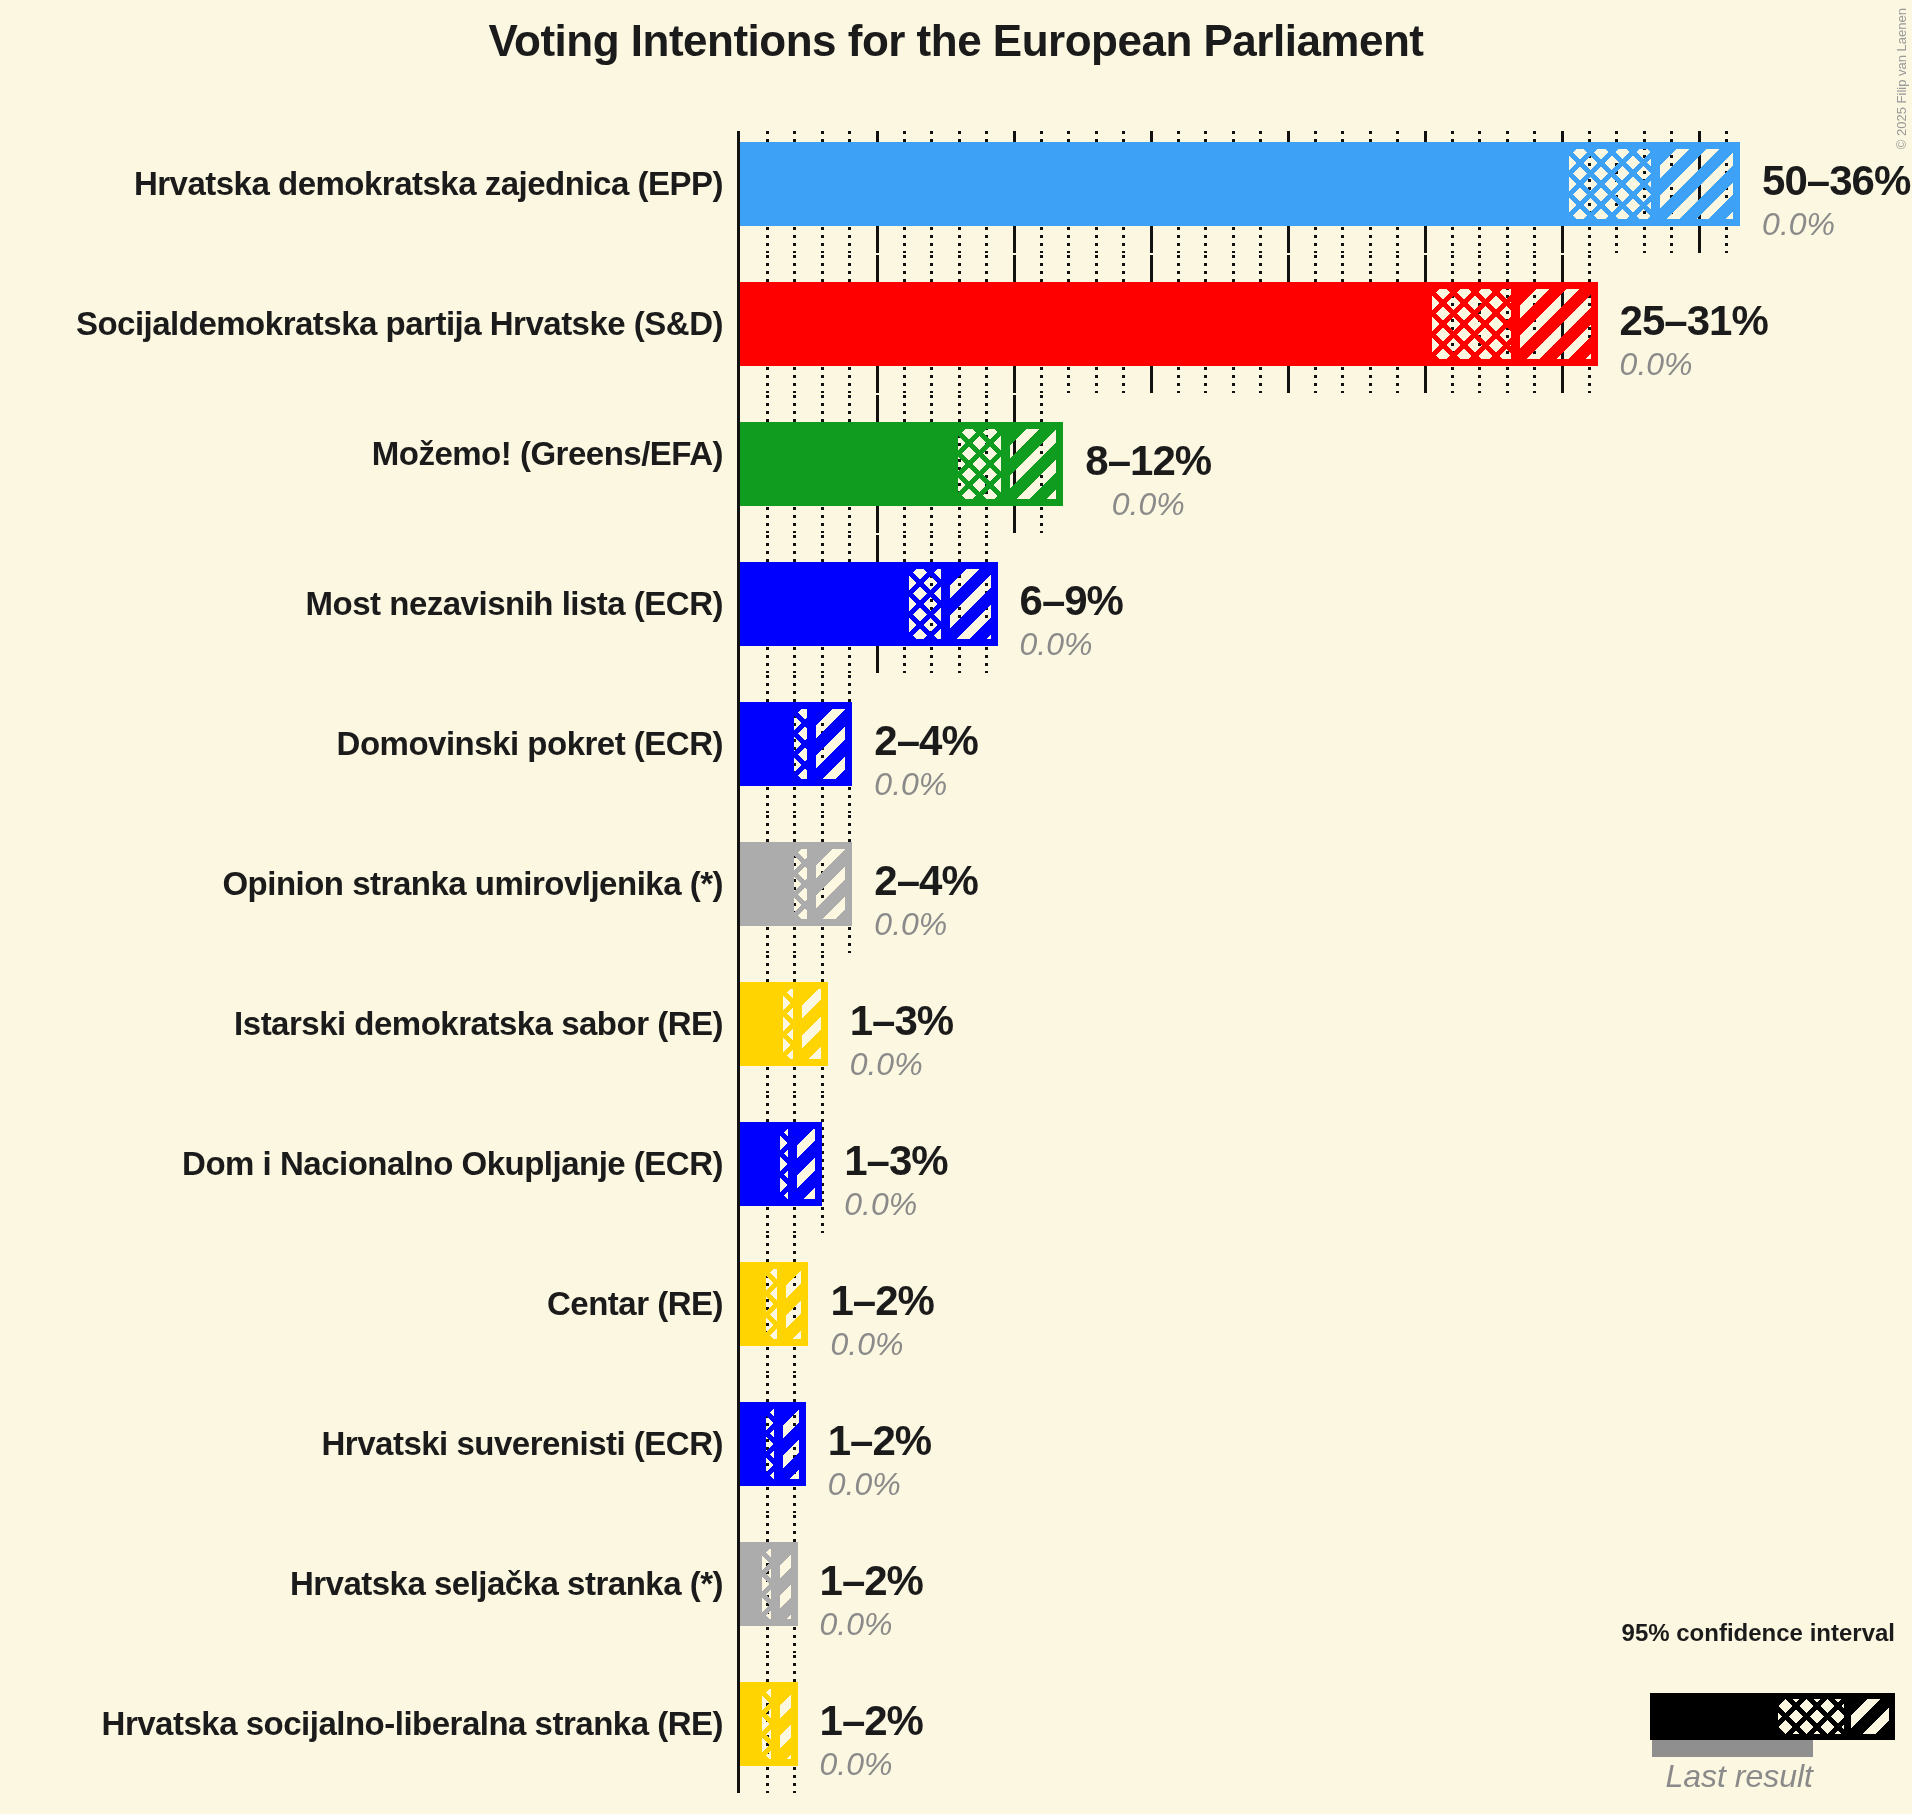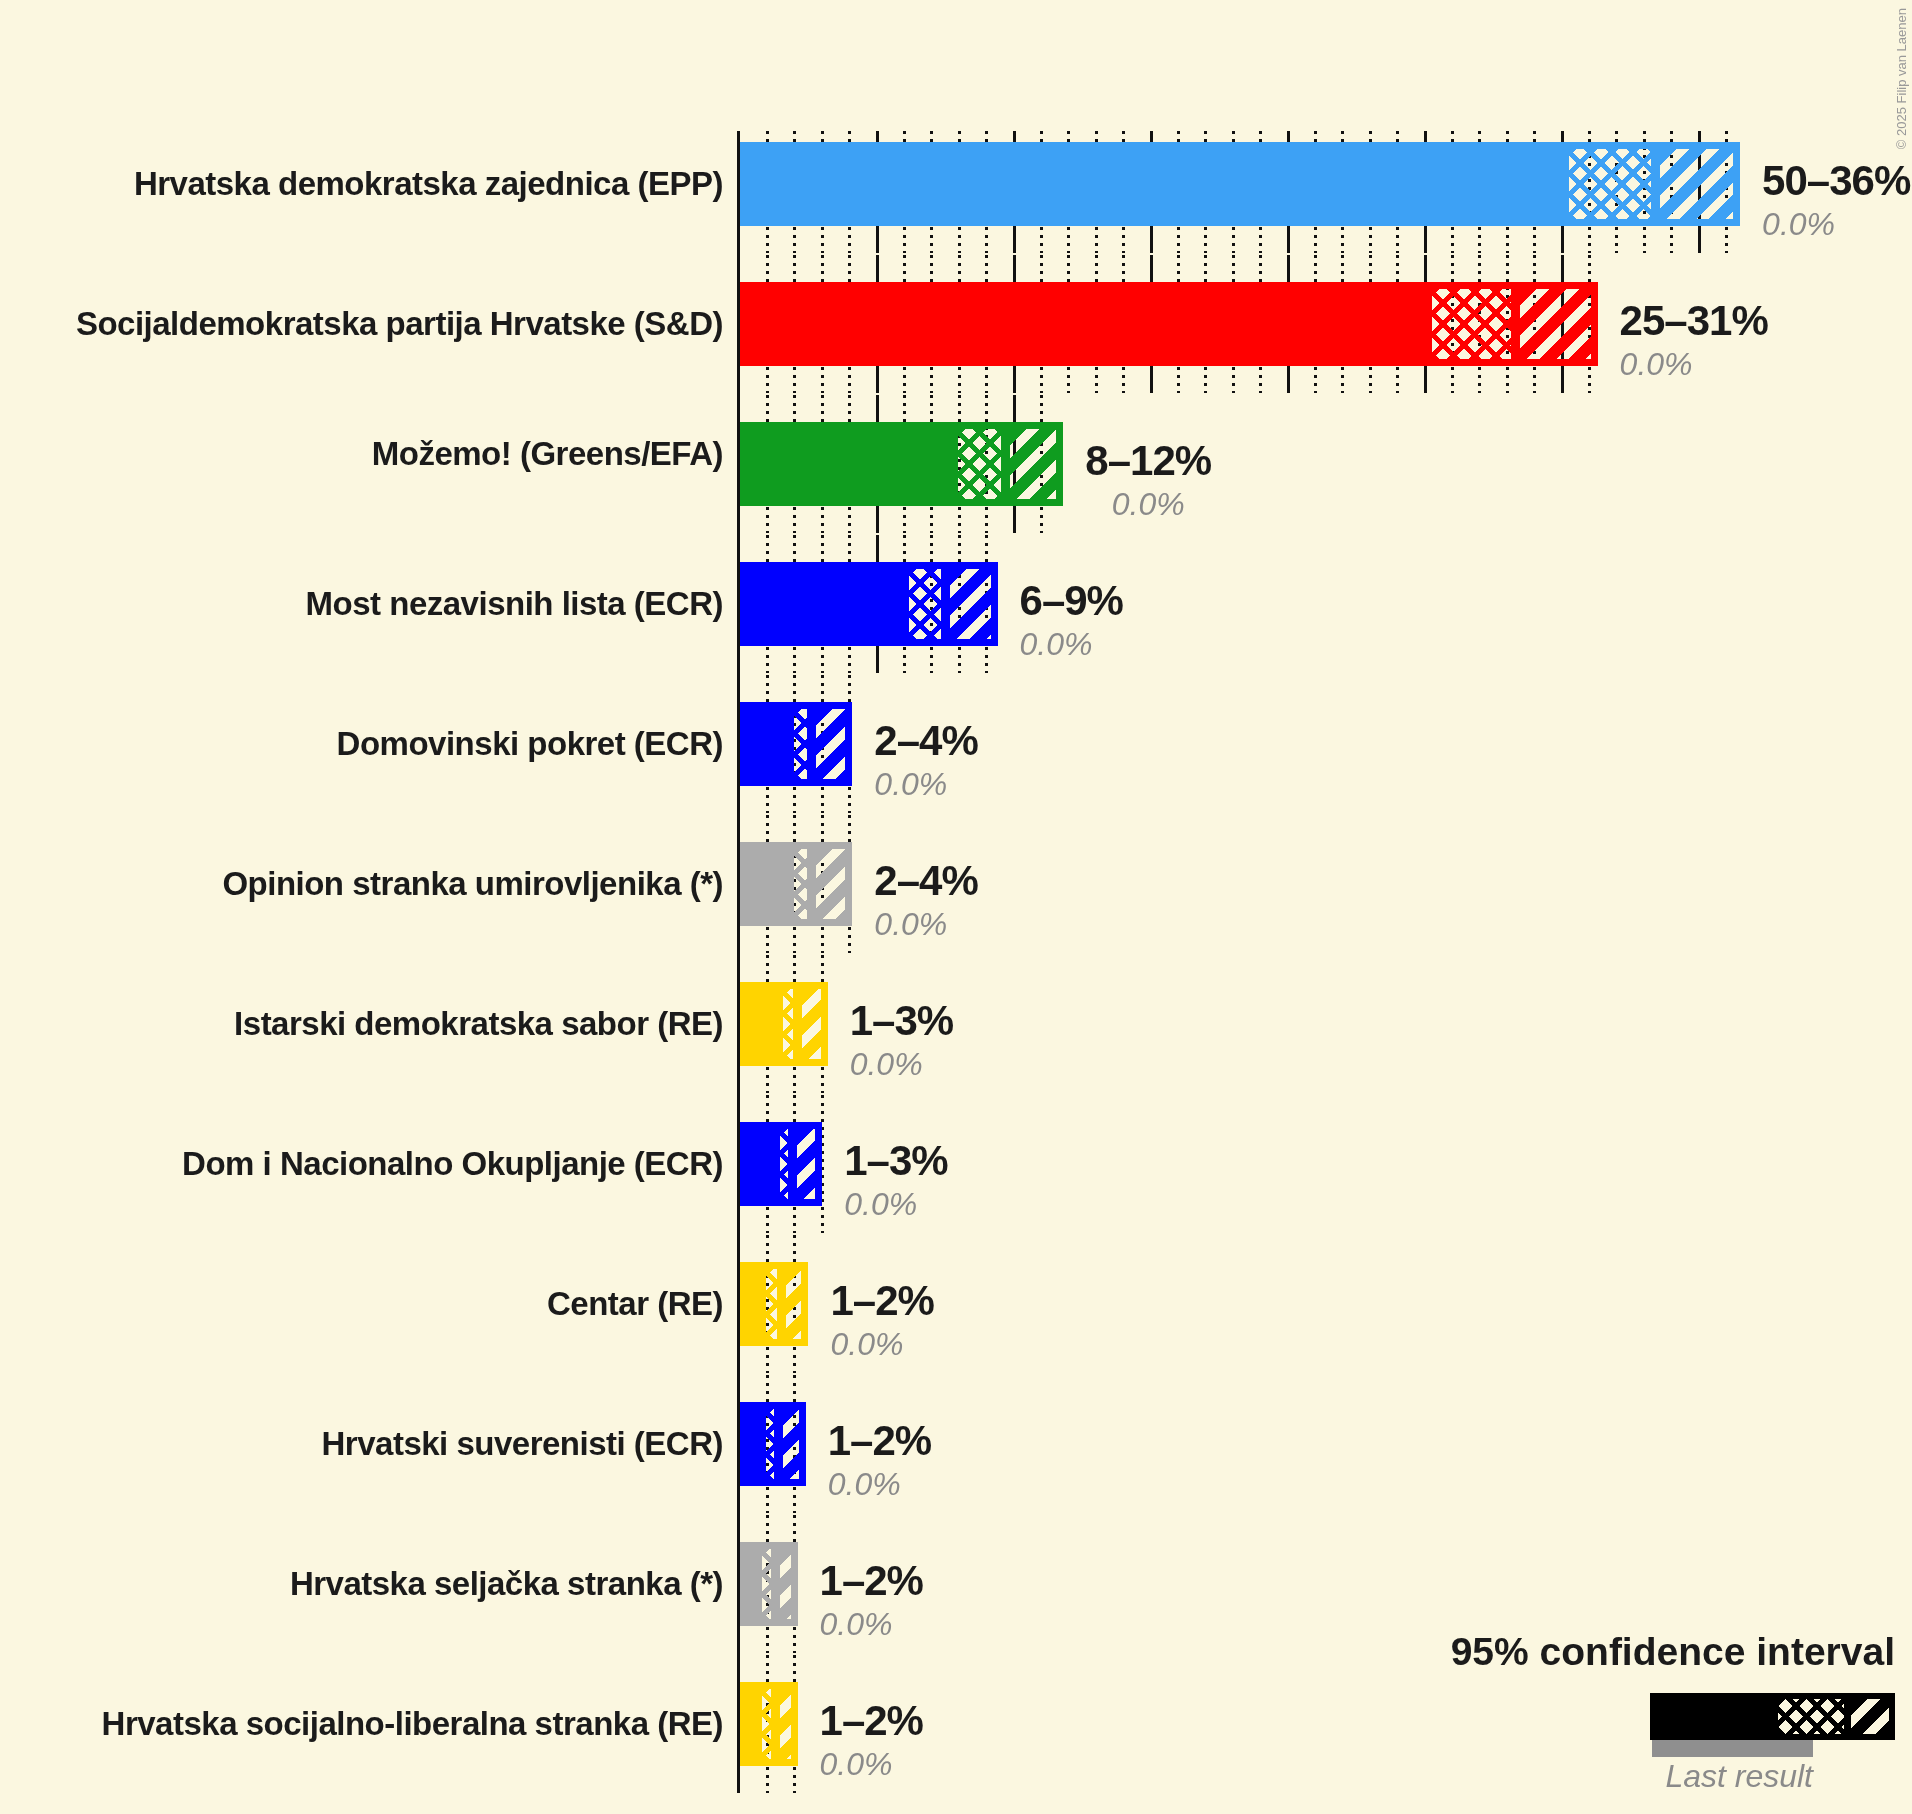--- a/index.html
+++ b/index.html
@@ -22,34 +22,35 @@
   .cross{background-image:repeating-linear-gradient(45deg,var(--c) 0 5px,transparent 5px 15px),
                           repeating-linear-gradient(135deg,var(--c) 0 5px,transparent 5px 15px);}
   .band{background:var(--c);}
   .diag{flex:1;background-image:repeating-linear-gradient(135deg,var(--c) 0 12px,transparent 12px 21px);}
   .party-label{position:absolute;left:20px;text-align:right;font-weight:bold;
                font-size:33px;letter-spacing:-0.5px;z-index:2;}
   .vlabel{position:absolute;z-index:2;white-space:nowrap;}
   .vlabel .range{font-weight:bold;font-size:42px;line-height:46px;letter-spacing:-1px;}
   .vlabel .last{font-style:italic;font-size:32px;line-height:36px;color:#8A8A8A;margin-top:2px;}
   .legend-text{position:absolute;right:17px;top:1612px;text-align:right;
-               font-size:39px;font-weight:bold;line-height:41px;margin-top:19px;}
+               font-size:24px;font-weight:bold;line-height:41px;}
   .legend-bar{position:absolute;left:1650px;top:1693px;width:245px;height:47px;--c:#000;z-index:2;display:flex;}
   .legend-bar .lsolid{width:122px;background:#000;}
   .legend-bar .lhatch{flex:1;box-sizing:border-box;border:6px solid #000;display:flex;}
   .legend-bar .lcross{width:66px;}
   .legend-bar .lband{width:7px;}
   .legend-last-bar{position:absolute;left:1652px;top:1740px;width:161px;height:17px;background:#8F8F8F;z-index:1;}
   .legend-last-label{position:absolute;right:99px;top:1758px;font-size:32px;
                      font-style:italic;color:#8A8A8A;}
 </style>
 </head>
 <body>
 
 <div id="canvas">
+  <div class="title">Voting Intentions for the European Parliament</div>
   <div class="copyright">© 2025 Filip van Laenen</div>
 
   <div id="plot">
       <div class="tick dotted" style="left: 765.9px; top: 131px; height: 122px;"></div>
       <div class="tick dotted" style="left: 793.3px; top: 131px; height: 122px;"></div>
       <div class="tick dotted" style="left: 820.7px; top: 131px; height: 122px;"></div>
       <div class="tick dotted" style="left: 848.1px; top: 131px; height: 122px;"></div>
       <div class="tick solid5" style="left: 875.5px; top: 131px; height: 122px;"></div>
       <div class="tick dotted" style="left: 902.9px; top: 131px; height: 122px;"></div>
       <div class="tick dotted" style="left: 930.3px; top: 131px; height: 122px;"></div>

